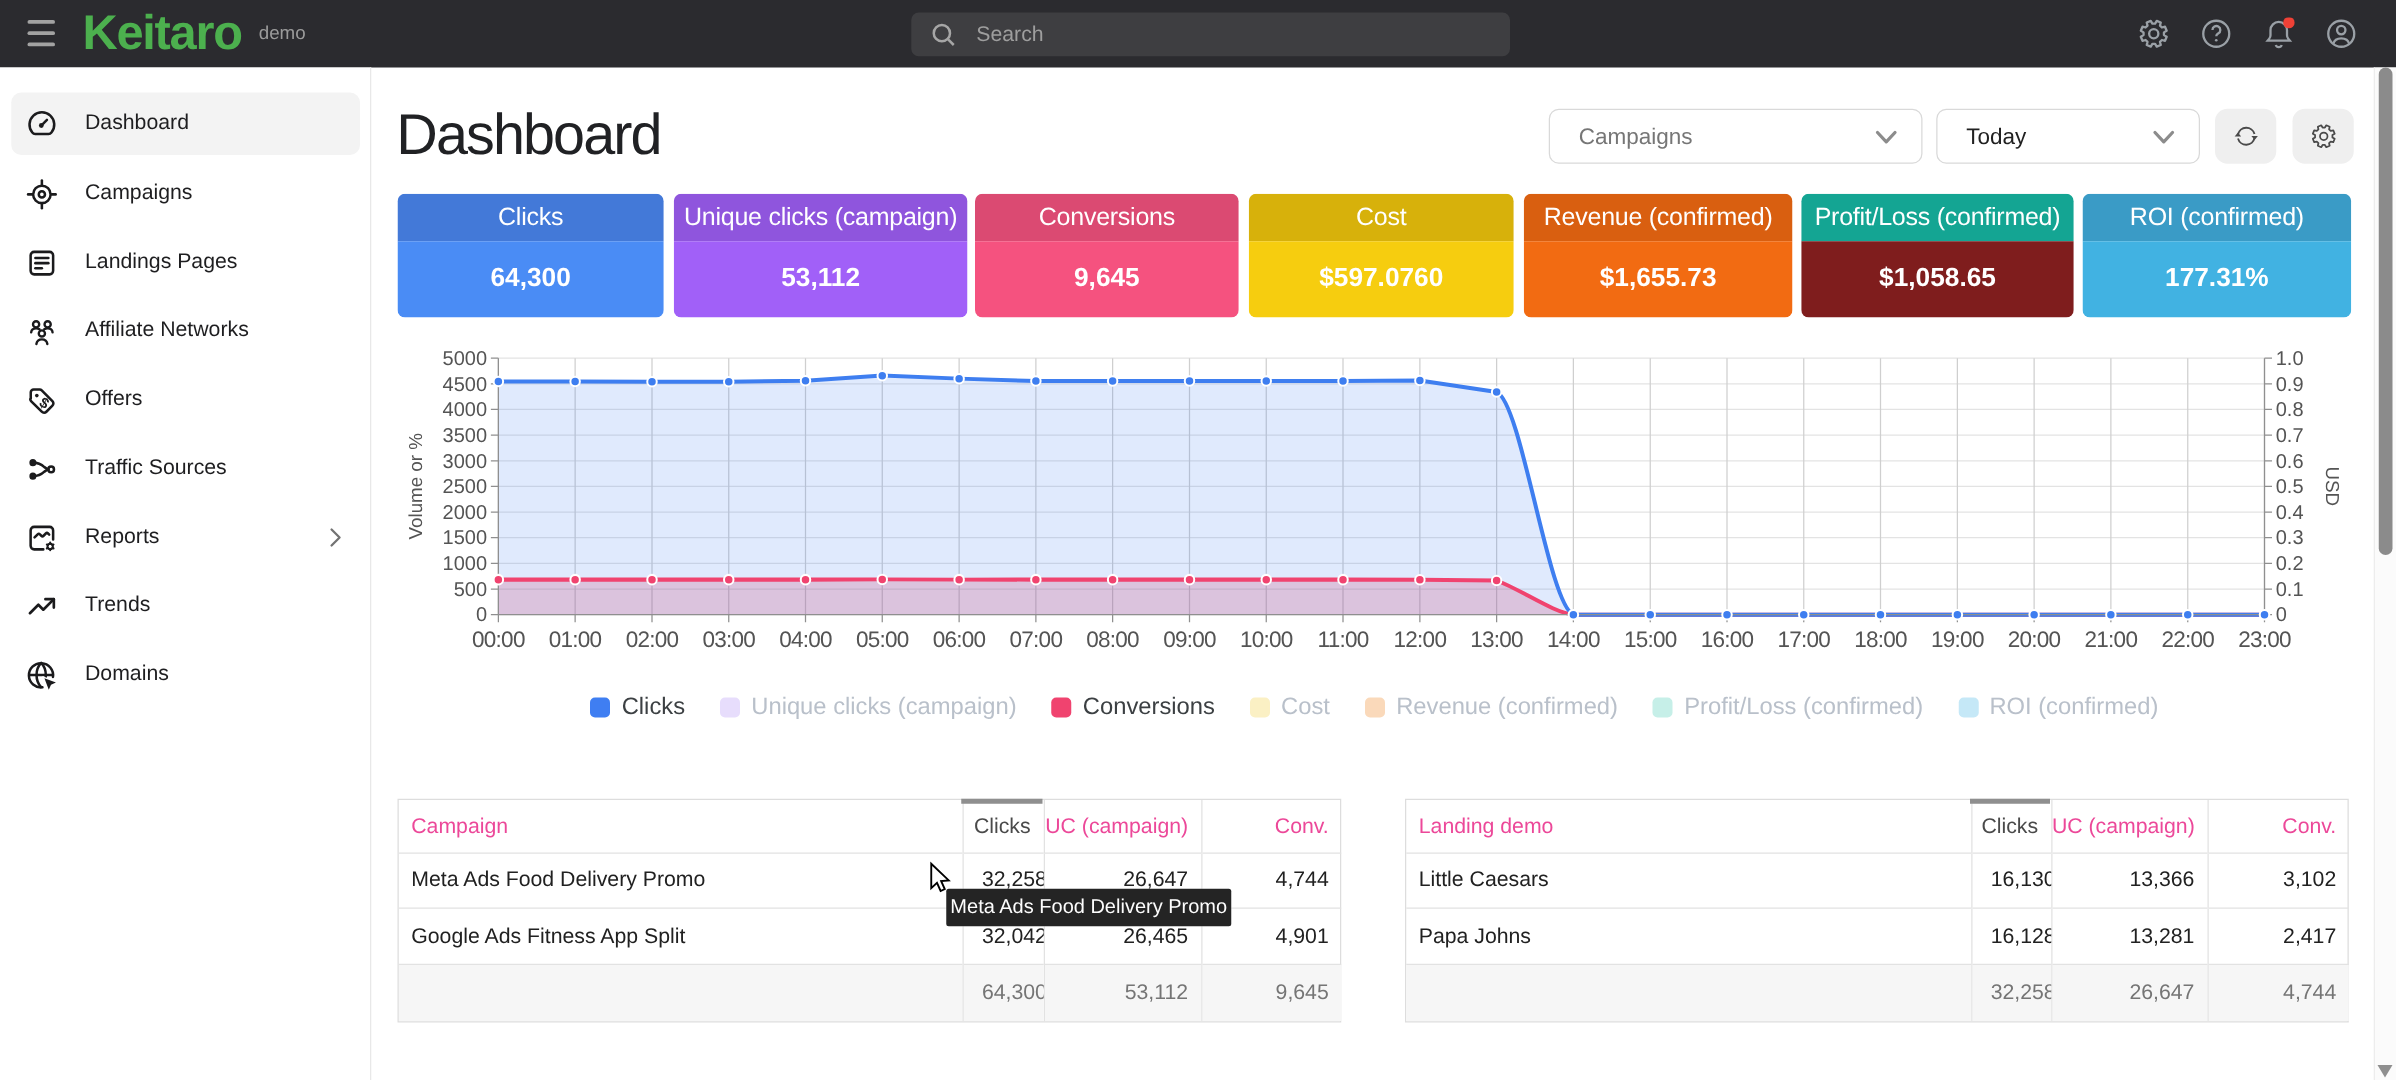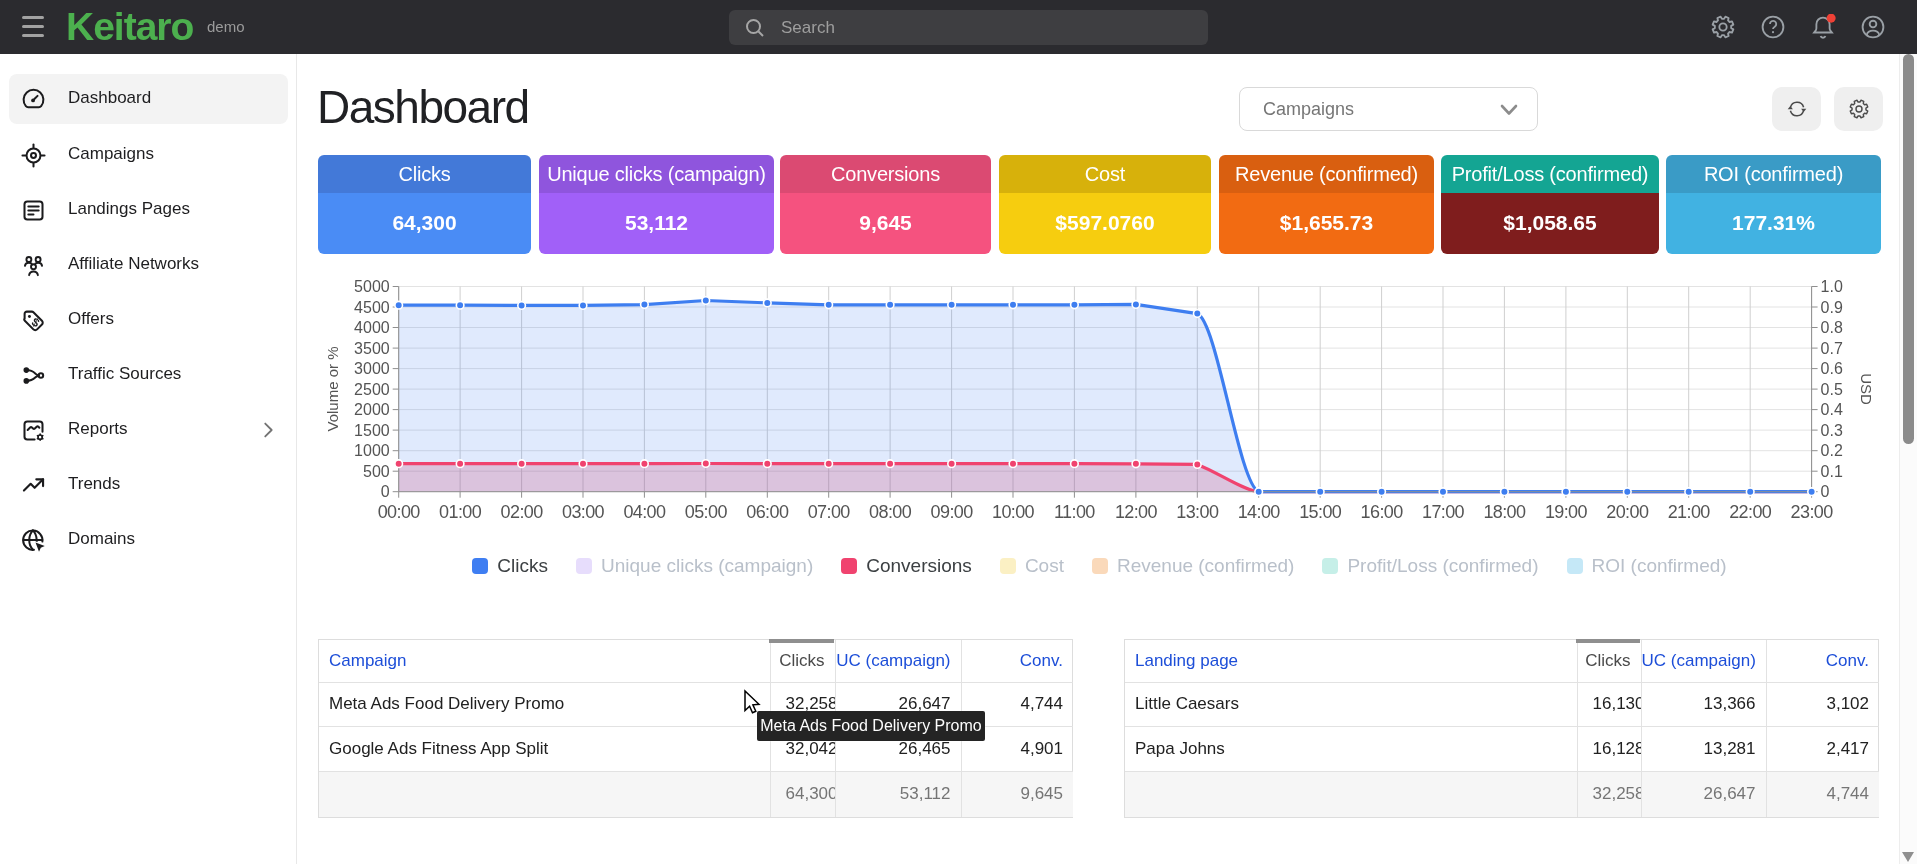--- a/index.html
+++ b/index.html
@@ -50,21 +50,21 @@
 .li { display:flex; align-items:center; margin:0 14px; }
 .li .sw { width:16px; height:16px; border-radius:4px; margin-right:9px; }
 .li .tx { font-size:19px; }
 .li.on .tx { color:#3c4043; }
 .li.off .tx { color:#b9c0ca; }
 
 
 .tbl { position:absolute; top:639px; border:1px solid #ddd; background:#fff; }
 .tbl table { border-collapse:collapse; table-layout:fixed; width:100%; }
 .tbl td { font-size:17px; border-top:1px solid #e2e2e2; overflow:hidden; white-space:nowrap; }
-.tbl tr.hdr td { border-top:none; height:42px; color:#1d4ed8; }
+.tbl tr.hdr td { border-top:none; height:42px; color:#ec4899; }
 .tbl tr.r td { height:44px; color:#212121; }
 .tbl tr.r2 td { height:45px; }
 .tbl tr.tot td { height:46px; background:#f6f6f6; color:#757575; }
 .tbl td.name { padding-left:10px; text-align:left; }
 .tbl td.num { text-align:right; padding-right:10px; }
 .tbl td.vb { border-left:1px solid #e2e2e2; }
 .tbl td.clip { position:relative; padding:0; }
 .tbl td.clip span { position:absolute; top:50%; transform:translateY(-50%); left:15px; }
 .sortbar { position:absolute; top:-1px; height:4px; background:#8f8f8f; }
 
@@ -212,20 +212,26 @@
         <path d="M13.8 13.8 l8.2 3.1-3.5 1.6-1.6 3.5z" fill="#1b1b1d" stroke="#fff" stroke-width="1.8" stroke-linejoin="miter"></path>
         <path d="M13.8 13.8 l8.2 3.1-3.5 1.6-1.6 3.5z" fill="#1b1b1d" stroke="none"></path>
       </svg>
       <span>Domains</span>
     </div>
   </div>
 
   <div id="title">Dashboard</div>
   <div class="sel-box" style="left:1239px; width:299px;">
     <span style="color:#767676">Campaigns</span>
+    <svg width="20" height="14" viewBox="0 0 20 14" fill="none" stroke="#8c8c8c" stroke-width="2.6" stroke-linecap="round" stroke-linejoin="round">
+        <polyline points="3,3 10,10.5 17,3"></polyline>
+      </svg>
+  </div>
+  <div class="sel-box" style="left:1549px; width:211px;">
+    <span style="color:#212121">Today</span>
     <svg width="20" height="14" viewBox="0 0 20 14" fill="none" stroke="#8c8c8c" stroke-width="2.6" stroke-linecap="round" stroke-linejoin="round">
         <polyline points="3,3 10,10.5 17,3"></polyline>
       </svg>
   </div>
   <div class="sq-btn" style="left:1772px">
     <svg width="24" height="24" viewBox="0 0 24 24" fill="none" stroke="#4a4a4a" stroke-width="1.5">
       <path d="M5.4 10.6 a6.8 6.8 0 0 1 13.2-.4"></path>
       <path d="M18.6 13.4 a6.8 6.8 0 0 1-13.2.4"></path>
       <polygon points="2.7,12.2 7.9,12.2 5.3,9.0" fill="#4a4a4a" stroke="none"></polygon>
       <polygon points="16.1,11.8 21.3,11.8 18.7,15.0" fill="#4a4a4a" stroke="none"></polygon>
@@ -523,21 +529,21 @@
     <div class="sortbar" style="left:451px; width:64px;"></div>
     <table>
       <colgroup>
           <col style="width:452px">
           <col style="width:64px">
           <col style="width:125px">
           <col style="width:113px">
         </colgroup>
       <tbody>
           <tr class="hdr">
-        <td class="name">Landing page</td>
+        <td class="name">Landing demo</td>
         <td class="num vb" style="color:#4a4a4a">Clicks</td>
         <td class="num vb">UC (campaign)</td>
         <td class="num vb">Conv.</td>
       </tr>
       <tr class="r">
         <td class="name">Little Caesars</td>
         <td class="vb clip">
               <span>16,130</span>
             </td>
         <td class="num vb">13,366</td>

